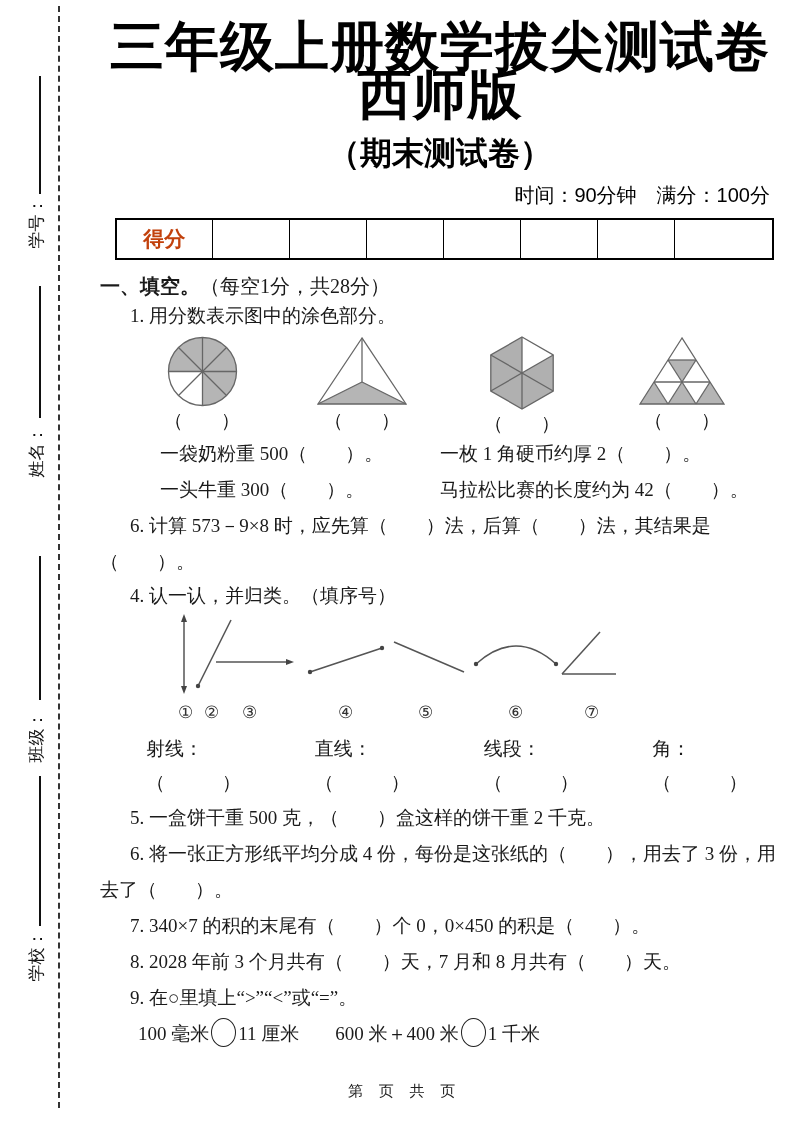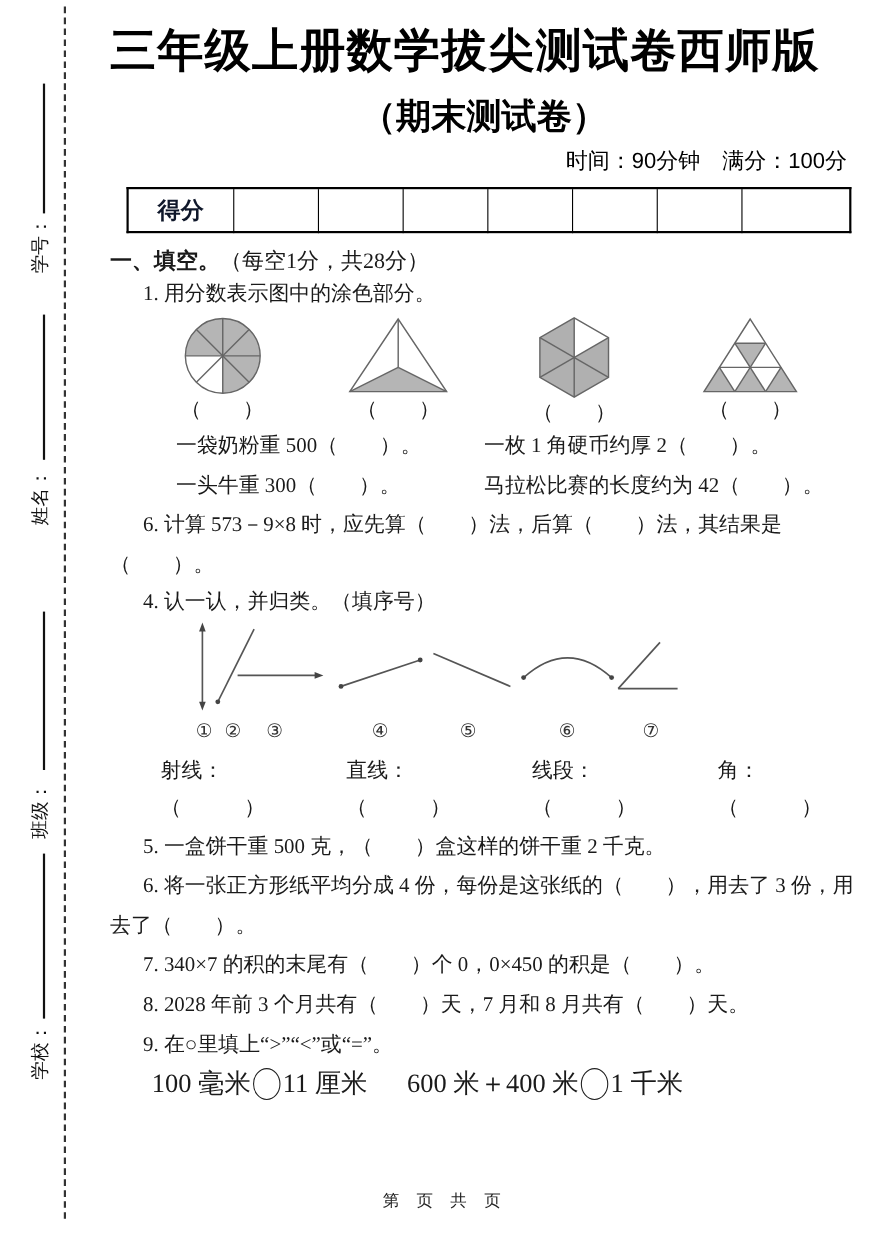--- a/index.html
+++ b/index.html
@@ -12,51 +12,51 @@
   .fl1{top:76px;height:118px;}
   .fl2{top:286px;height:132px;}
   .fl3{top:556px;height:144px;}
   .fl4{top:776px;height:150px;}
   .margin-label{position:absolute;left:36px;font-size:17px;white-space:nowrap;
                 transform:translate(-50%,-50%) rotate(-90deg);color:#111;}
   .ml1{top:223px;} .ml2{top:452px;} .ml3{top:737px;} .ml4{top:956px;}
   
   .content{position:absolute;left:100px;top:0;width:680px;}
   .title{margin-top:22px;font-family:"Liberation Sans",sans-serif;font-weight:900;
-         font-size:42px;line-height:48px;letter-spacing:1px;color:#000;}
+         font-size:54px;line-height:48px;text-align:center;letter-spacing:1px;color:#000;}
   .subtitle{margin-top:14px;font-family:"Liberation Sans",sans-serif;font-weight:900;
             font-size:32px;line-height:42px;text-align:center;color:#000;}
   .meta{margin-top:8px;font-size:20px;line-height:26px;text-align:right;
         padding-right:10px;font-family:"Liberation Sans",sans-serif;color:#000;}
   table.score{margin-top:10px;margin-left:15px;border-collapse:collapse;table-layout:fixed;
               width:657px;font-family:"Liberation Sans",sans-serif;}
   table.score td,table.score th{border:1.5px solid #000;text-align:center;padding:0;}
   table.score{border:2px solid #000;}
   .score .hrow th{height:32px;font-size:21px;font-weight:700;color:#000;}
-  .score .srow td{height:38px;font-size:21px;font-weight:700;color:#0f172a;}
+  .score .srow td{height:38px;font-size:21px;font-weight:700;color:#c2410c;}
   .section-head{margin-top:12px;font-size:20px;line-height:28px;}
   .section-head .b{font-weight:700;}
   .q{font-size:19px;line-height:32px;margin:0;text-indent:30px;}
   .qtall{line-height:36px;}
   .noindent{text-indent:0;}
   
   .shapes{margin-left:42px;margin-top:2px;display:flex;width:600px;justify-content:space-between;}
   .shape-cell{width:120px;text-align:center;}
   .shape-cell svg{display:block;margin:0 auto;}
   .blank{font-size:19px;line-height:24px;}
   
   .unit-grid{margin-left:60px;display:grid;grid-template-columns:280px auto;
              font-size:19px;line-height:36px;}
   
   .figures{position:relative;margin-left:42px;width:560px;height:114px;}
   .fig-label{position:absolute;top:90px;font-size:17px;color:#333;}
   
   .classify{margin-left:46px;margin-top:6px;display:flex;gap:23px;font-size:19px;line-height:34px;}
   
-  .cmp-row{margin-left:38px;display:flex;gap:36px;font-size:24px;line-height:36px;align-items:center;}
+  .cmp-row{margin-left:38px;display:flex;gap:36px;font-size:19px;line-height:36px;align-items:center;}
   .cmp-circle{display:inline-block;width:23px;height:27px;border:1.6px solid #222;
               border-radius:50%;vertical-align:-7px;margin:0 2px;}
   .footer{position:absolute;left:16px;right:0;top:1082px;text-align:center;
           font-size:15px;letter-spacing:6px;color:#222;}
   svg .ln{stroke:#666;stroke-width:1.3;fill:none;}
   svg .fig{stroke:#555;stroke-width:1.5;fill:none;}
   svg .dot{fill:#444;stroke:none;}
   svg .arr{fill:#444;stroke:none;}
 </style>
 </head>

